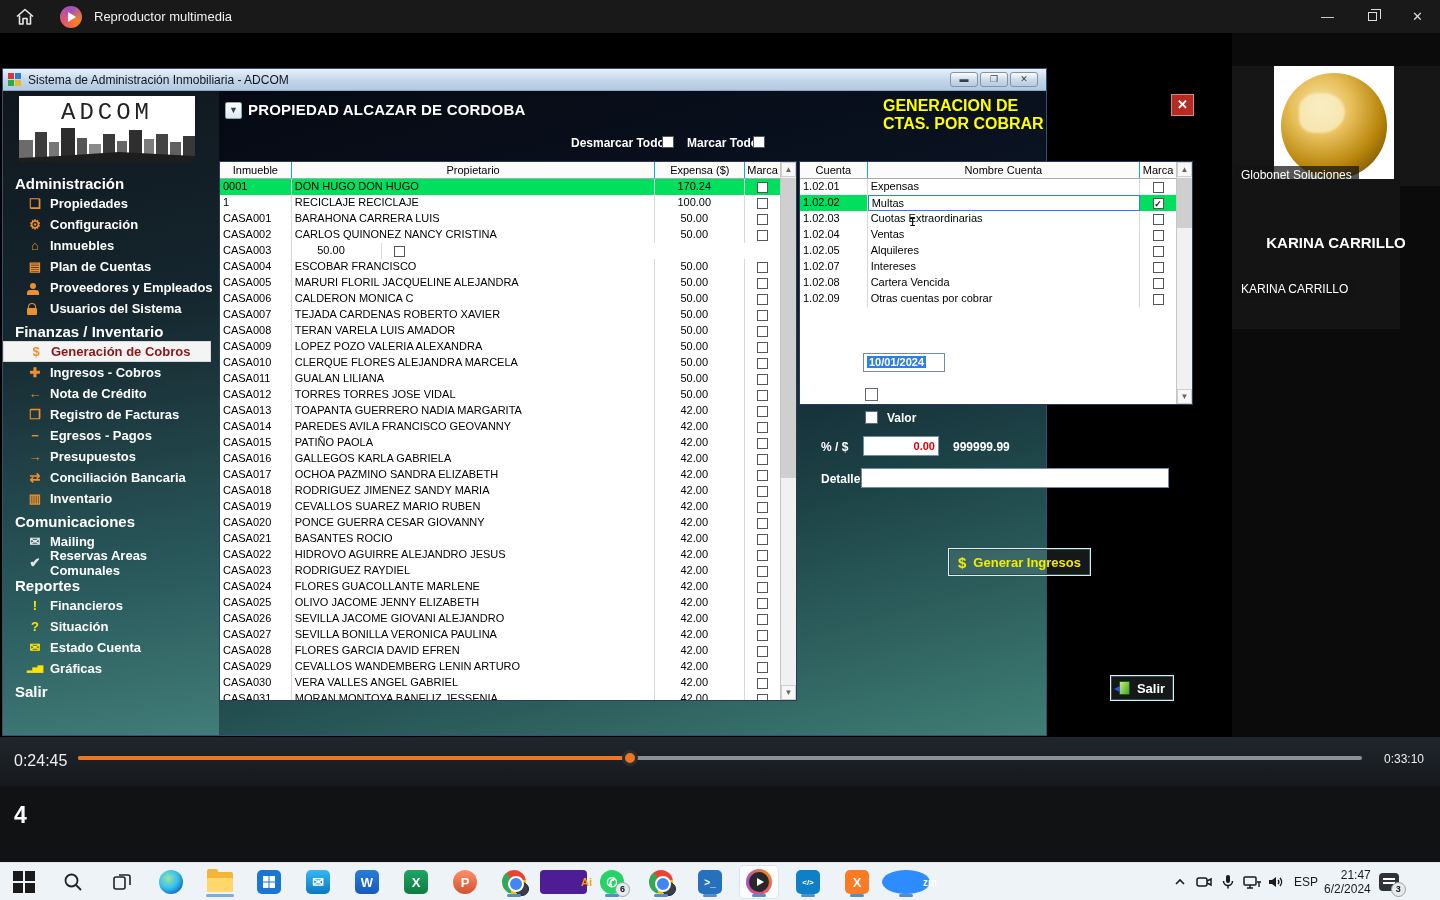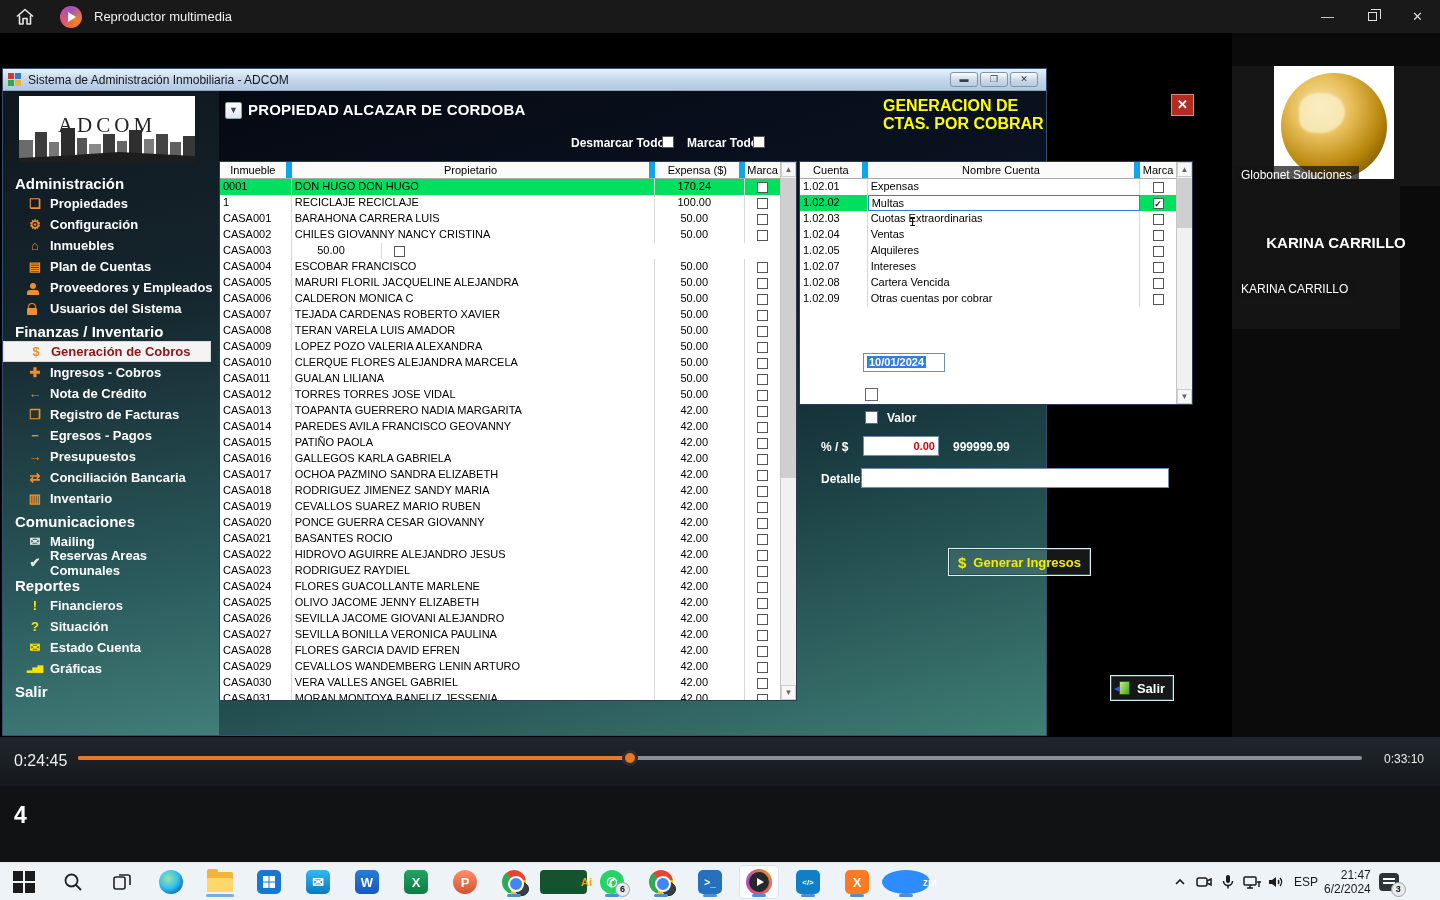--- a/index.html
+++ b/index.html
@@ -34,21 +34,21 @@
   .win-btns{margin-left:auto;margin-right:8px;display:flex;gap:2px;}
   .win-btn{width:28px;height:15px;border:1px solid #7d94ac;border-radius:3px;font-size:9px;line-height:13px;
      text-align:center;color:#33414f;background:linear-gradient(#fdfeff,#cfdceb 50%,#b9cbdd);}
   .win-body{position:absolute;left:0;top:22px;right:0;bottom:0;
      background:linear-gradient(165deg,#05070f 0%,#0a1322 38%,#1d4347 68%,#3f7e75 100%);}
 
   
   .sidebar{position:absolute;left:0;top:0;width:216px;bottom:0;
      background:linear-gradient(170deg,#10171e 0%,#15262e 35%,#2a5a5c 75%,#417d78 100%);color:#fff;}
   .logo-box{position:absolute;left:16px;top:5px;width:176px;height:66px;background:#fff;overflow:hidden;}
-  .logo-word{font-family:Liberation Serif, serif;font-size:21px;letter-spacing:4px;color:#222;text-align:center;margin-top:17px;}
+  .logo-word{font-family:Liberation Mono, monospace;font-size:24px;letter-spacing:4px;color:#222;text-align:center;margin-top:3px;}
   .logo-sky{position:absolute;left:0;bottom:0;width:176px;height:36px;}
   .side-menu{position:absolute;left:0;top:76px;right:0;bottom:0;padding-top:4px;}
   .side-section{font-size:15px;font-weight:bold;padding:4px 0 2px 12px;height:22px;}
   .side-item{display:flex;align-items:center;gap:7px;height:21px;padding-left:24px;font-size:13px;font-weight:bold;cursor:default;}
   .side-icon{width:16px;text-align:center;font-size:13px;flex:0 0 16px;font-weight:bold;}
   .sec0 .side-icon,.sec1 .side-icon{color:#ef8e2a;}
   .sec2 .side-icon{color:#e6e6e6;}
   .sec3 .side-icon{color:#ffe400;}
   .bars-g{font-size:7px;letter-spacing:0;}
   .side-item.selected{background:#f4f4f4;color:#8c1515;margin-right:8px;border:1px solid #d8d8d8;}
@@ -66,21 +66,21 @@
   .dlg-close{position:absolute;left:952px;top:3px;width:23px;height:22px;background:#b52b21;border:1px solid #d8887f;
      color:#fff;font-size:13px;font-weight:bold;text-align:center;line-height:20px;}
   .marks{position:absolute;left:0;top:45px;width:578px;height:16px;color:#fff;font-size:12px;font-weight:bold;}
   .marks span{position:absolute;top:0;}
   .cbx{display:inline-block;width:12px;height:12px;background:#fff;border:1px solid #555;}
   .marks .cbx{position:absolute;top:0;}
 
   
   .grid{position:absolute;background:#fff;border:1px solid #2b3b55;}
   .grid-head{position:absolute;left:0;top:0;right:16px;height:17px;background:#fbfbf9;border-bottom:1px solid #aaa;display:flex;}
-  .grid-head div{font-size:11px;color:#000;text-align:center;line-height:16px;border-right:6px solid #0ea5e9;overflow:hidden;white-space:nowrap;}
+  .grid-head div{font-size:11px;color:#000;text-align:center;line-height:16px;border-right:1px solid #0ea5e9;overflow:hidden;white-space:nowrap;}
   .rows{position:absolute;left:0;top:17px;right:16px;bottom:0;overflow:hidden;background:#fff;}
   .prow,.arow{display:flex;height:16px;}
   .pcell,.acell{font-size:11px;color:#000;line-height:15px;border-right:1px solid #d8d8d8;overflow:hidden;white-space:nowrap;padding:0 3px;}
   .c-inm{width:72px;}
   .c-prop{width:365px;}
   .c-exp{width:90px;text-align:center;padding-right:14px;}
   .c-marca{width:35px;display:flex;align-items:center;justify-content:center;border-right:none;}
   .a-cta{width:68px;}
   .a-nom{width:274px;}
   .a-marca{width:36px;display:flex;align-items:center;justify-content:center;border-right:none;}
@@ -358,21 +358,21 @@
                 <div class="prow">
                   <div class="pcell c-inm">CASA001</div>
                   <div class="pcell c-prop">BARAHONA CARRERA LUIS</div>
                   <div class="pcell c-exp">50.00</div>
                   <div class="pcell c-marca">
                     <div class="cbx2"></div>
                   </div>
                 </div>
                 <div class="prow">
                   <div class="pcell c-inm">CASA002</div>
-                  <div class="pcell c-prop">CHILES GIOVANNY NANCY CRISTINA</div>
+                  <div class="pcell c-prop">CARLOS QUINONEZ NANCY CRISTINA</div>
                   <div class="pcell c-exp">50.00</div>
                   <div class="pcell c-marca">
                     <div class="cbx2"></div>
                   </div>
                 </div>
                 <div class="prow">
                   <div class="pcell c-inm">CASA003</div>
                   <div class="pcell c-exp">50.00</div>
                   <div class="pcell c-marca">
                     <div class="cbx2"></div>
@@ -793,21 +793,21 @@
     <div class="tb-tile" style="left:446px">
         <span class="sq-ico" style="background:linear-gradient(#ff8f6b,#d35230);border-radius:50%;font-size:13px;">P</span>
       </div>
     <div class="tb-tile" style="left:495px">
         <span class="chrome">
           <span class="avatarov"></span>
         </span>
         <span class="tb-ind"></span>
       </div>
     <div class="tb-tile" style="left:544px">
-        <span class="sq-ico" style="background:#14532d;color:#ff9a00;font-size:11px;border-radius:4px;padding-left:47px;">Ai</span>
+        <span class="sq-ico" style="background:#4c1d95;color:#ff9a00;font-size:11px;border-radius:4px;padding-left:47px;">Ai</span>
       </div>
     <div class="tb-tile" style="left:593px">
         <span class="sq-ico" style="background:#25d366;border-radius:50%;font-size:13px;position:relative;">✆<span class="badge">6</span></span>
         <span class="tb-ind"></span>
       </div>
     <div class="tb-tile" style="left:642px">
         <span class="chrome">
           <span class="avatarov"></span>
         </span>
         <span class="tb-ind"></span>

